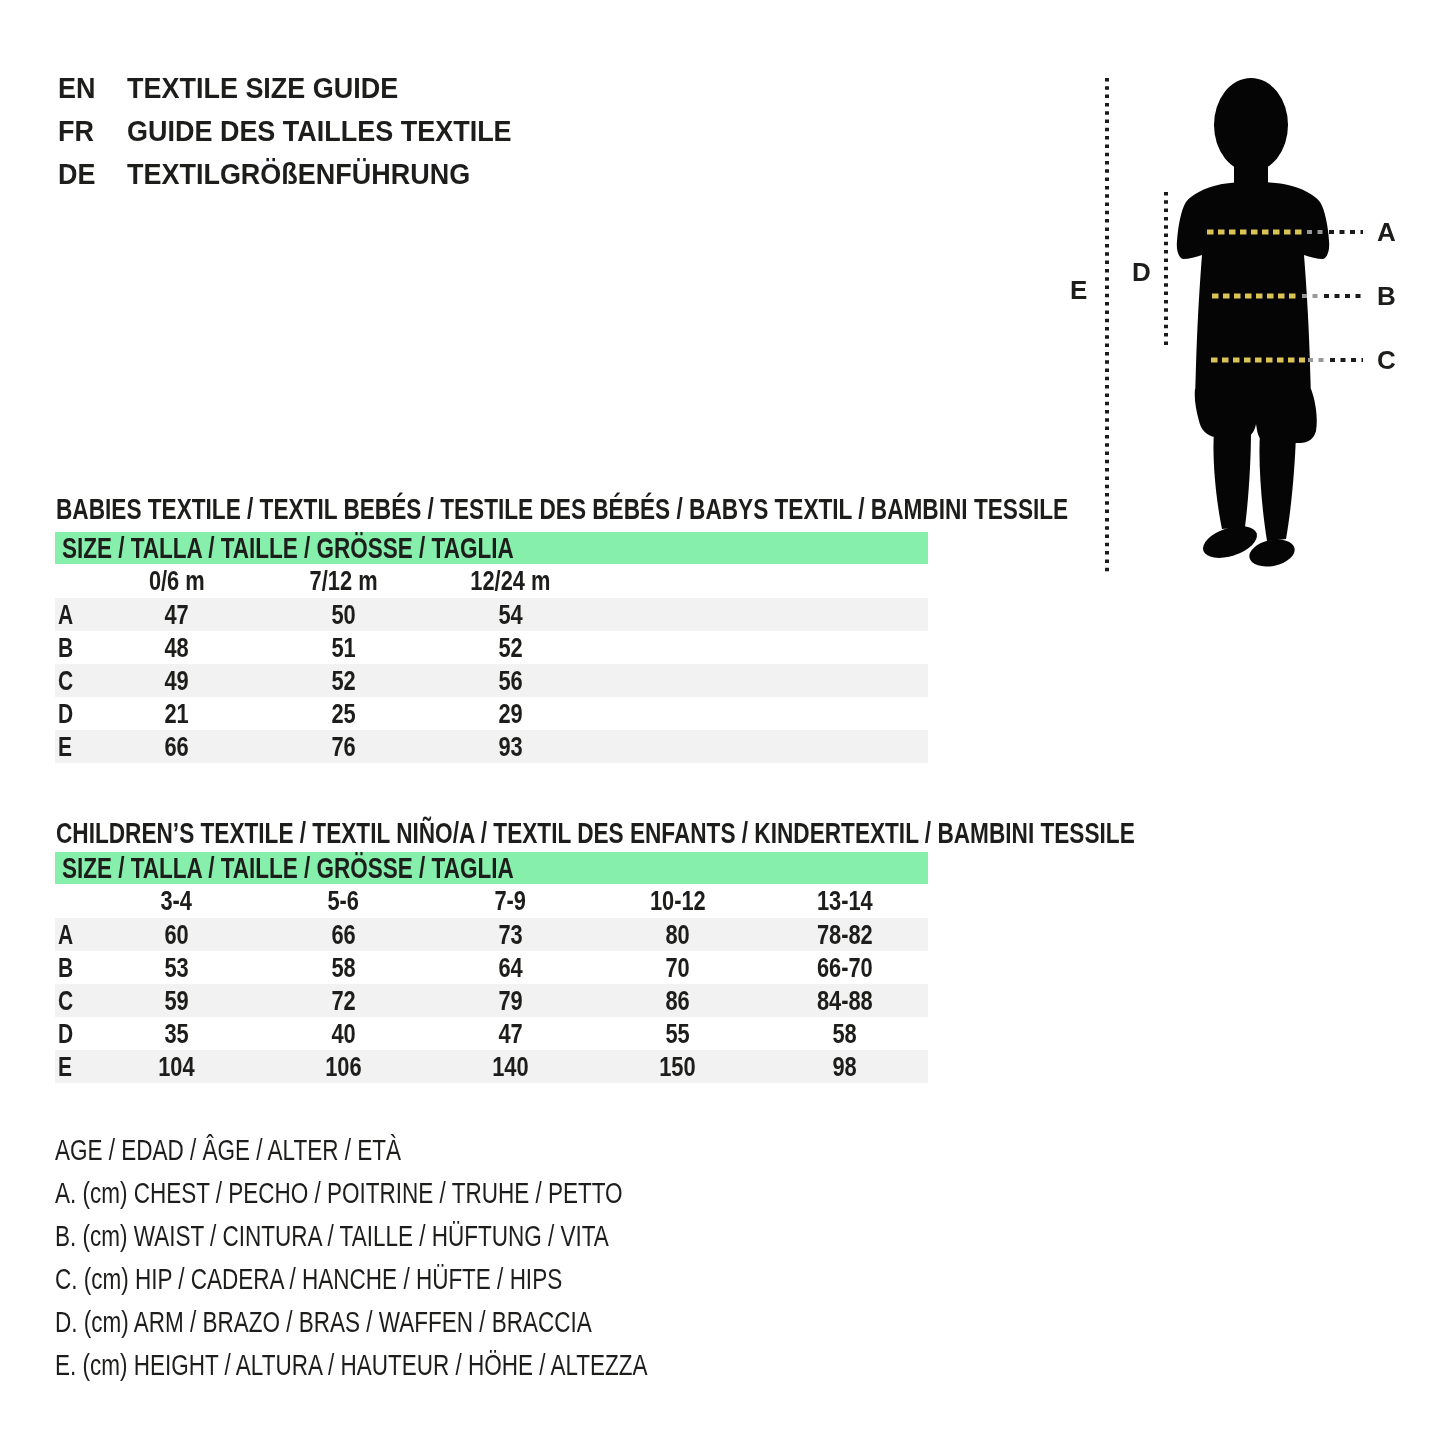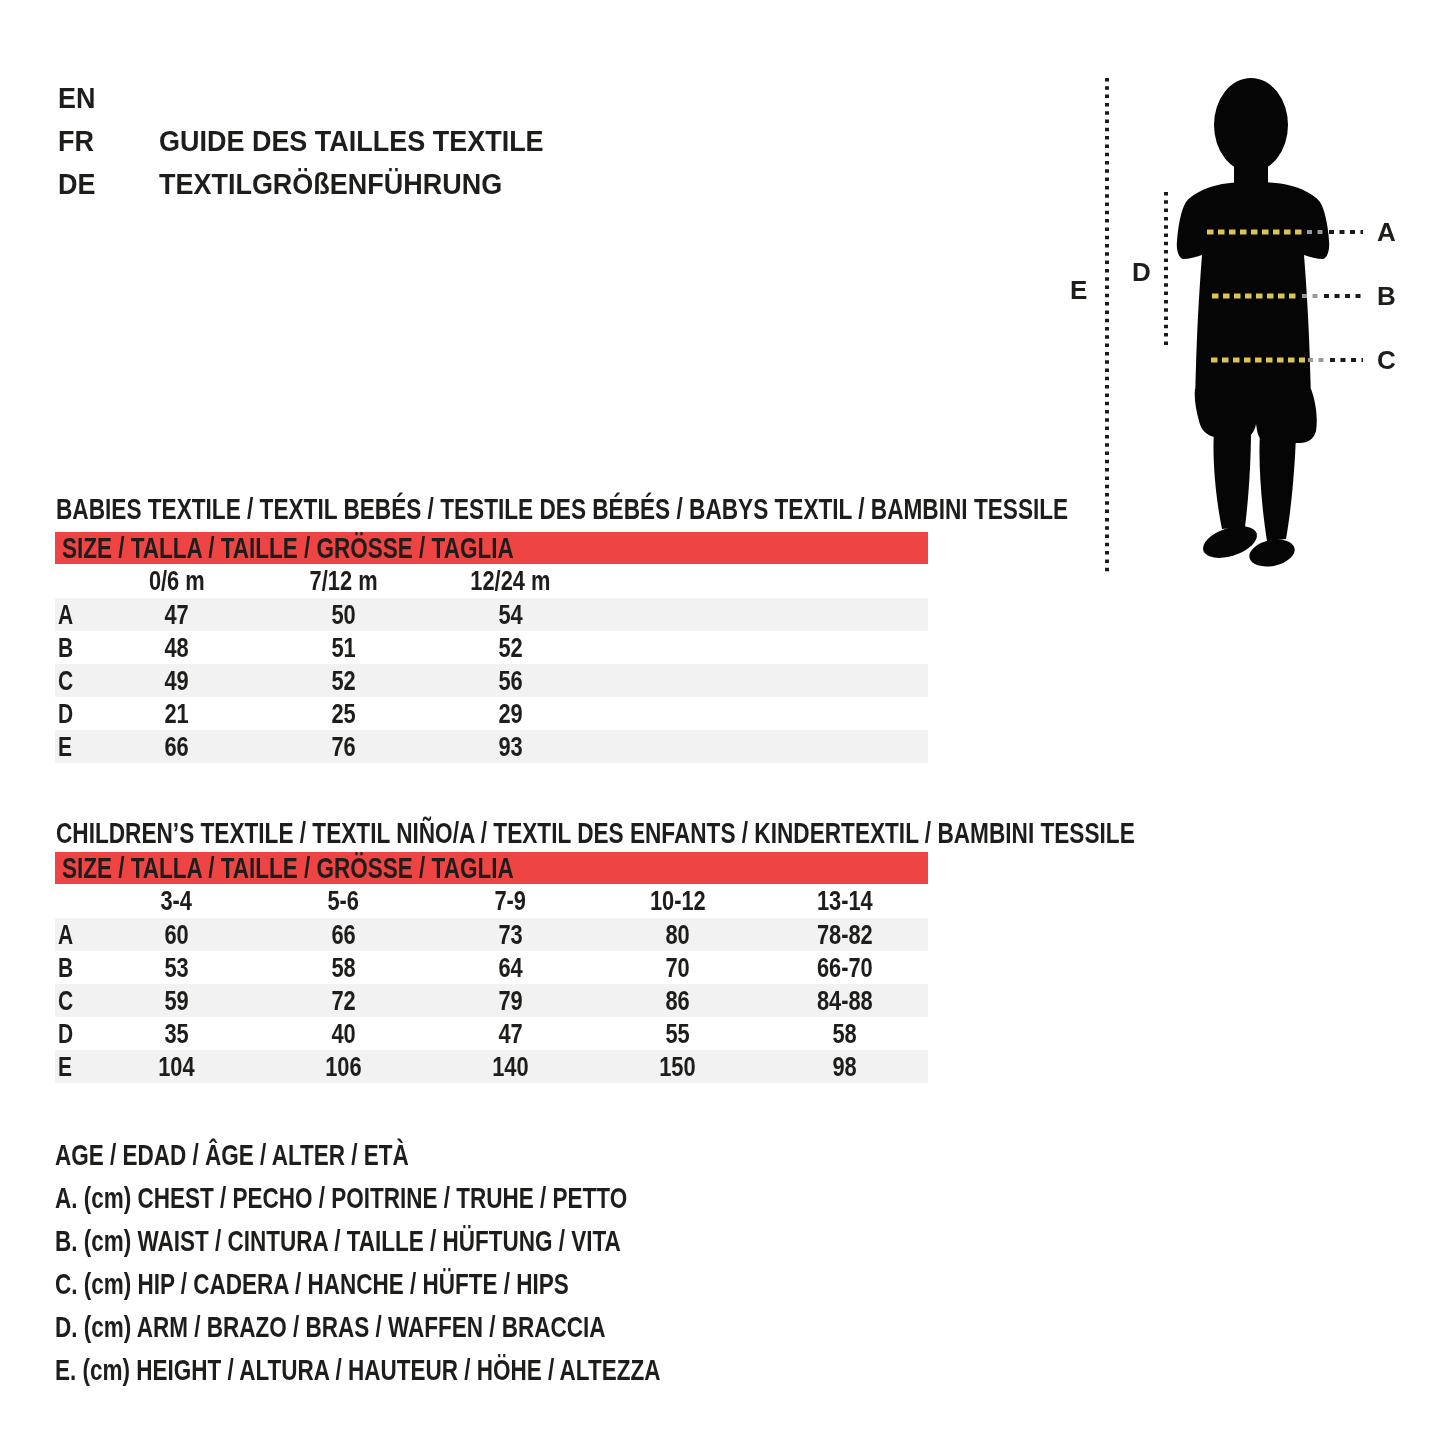--- a/index.html
+++ b/index.html
@@ -7,58 +7,59 @@
   .page{position:relative;width:1445px;height:1445px;background:#ffffff;color:#1d1d1b;overflow:hidden;}
 
   
   .cx93{display:inline-block;transform:scaleX(0.93);transform-origin:0 50%;white-space:nowrap;}
   .cx78{display:inline-block;transform:scaleX(0.78);transform-origin:0 50%;white-space:nowrap;}
   .cx75{display:inline-block;transform:scaleX(0.75);transform-origin:0 50%;white-space:nowrap;}
   .cx78c{display:inline-block;transform:scaleX(0.78);transform-origin:50% 50%;white-space:nowrap;}
 
   
   .lang-block{position:absolute;left:58px;top:72px;}
-  .lang-row{display:flex;height:43px;align-items:flex-end;gap:32px;}
+  .lang-row{display:flex;height:43px;align-items:flex-start;}
   .lang-code{width:69px;font-size:29px;font-weight:700;}
   .lang-title{font-size:29px;font-weight:700;}
 
   
   .section-title{position:absolute;left:56px;font-size:29px;font-weight:700;line-height:34px;}
   #babies-title{top:492px;}
   #children-title{top:816px;}
 
   
   .table-wrap{position:absolute;left:55px;width:873px;}
   #babies-table{top:532px;}
   #children-table{top:852px;}
-  .size-bar{height:32px;background:#ef4444;display:flex;align-items:center;padding-left:7px;font-size:30px;font-weight:700;}
+  .size-bar{height:32px;background:#86efac;display:flex;align-items:center;padding-left:7px;font-size:30px;font-weight:700;}
   table.data-table{width:873px;border-collapse:collapse;table-layout:fixed;}
   .data-table th,.data-table td{padding:0;font-weight:700;font-size:28px;text-align:center;vertical-align:middle;}
   .data-table thead tr{height:34px;}
   .data-table tbody tr{height:33px;}
   .data-table tbody tr:nth-child(odd){background:#f2f2f2;}
   .data-table th:first-child,.data-table td:first-child{text-align:left;padding-left:3px;}
 
   
   .legend{position:absolute;left:55px;top:1133px;}
-  .legend-line{height:43px;display:flex;align-items:center;font-size:30px;font-weight:700;}
+  .legend-line{height:43px;display:flex;align-items:flex-start;font-size:30px;font-weight:400;}
 
   
   .figure{position:absolute;left:1055px;top:65px;width:390px;height:520px;}
   .figure svg{display:block;width:390px;height:520px;}
   .marker-label{font-size:26px;font-weight:700;fill:#1d1d1b;font-family:"Liberation Sans",sans-serif;}
 </style>
 </head>
 <body>
 
 <div class="page">
 
   <div class="lang-block">
     <div class="lang-row">
       <div class="lang-code"><span class="cx93">EN</span></div>
+      <div class="lang-title"><span class="cx93">TEXTILE SIZE GUIDE</span></div>
     </div>
     <div class="lang-row">
       <div class="lang-code"><span class="cx93">FR</span></div>
       <div class="lang-title"><span class="cx93">GUIDE DES TAILLES TEXTILE</span></div>
     </div>
     <div class="lang-row">
       <div class="lang-code"><span class="cx93">DE</span></div>
       <div class="lang-title"><span class="cx93">TEXTILGRÖßENFÜHRUNG</span></div>
     </div>
   </div>

